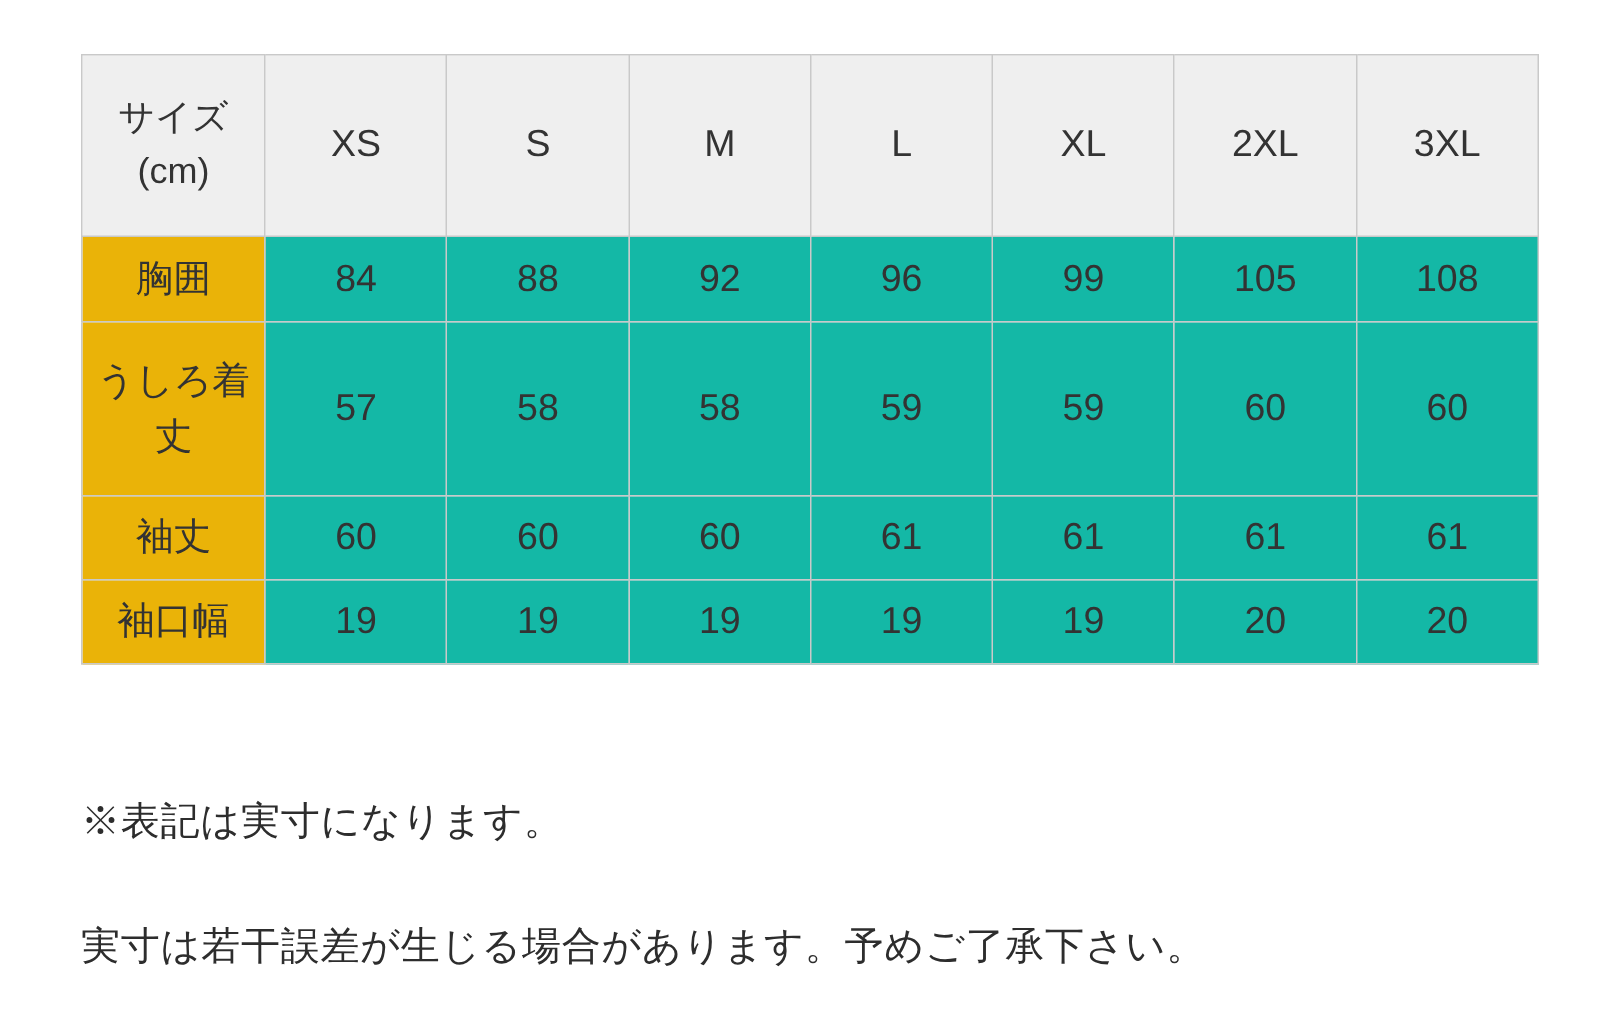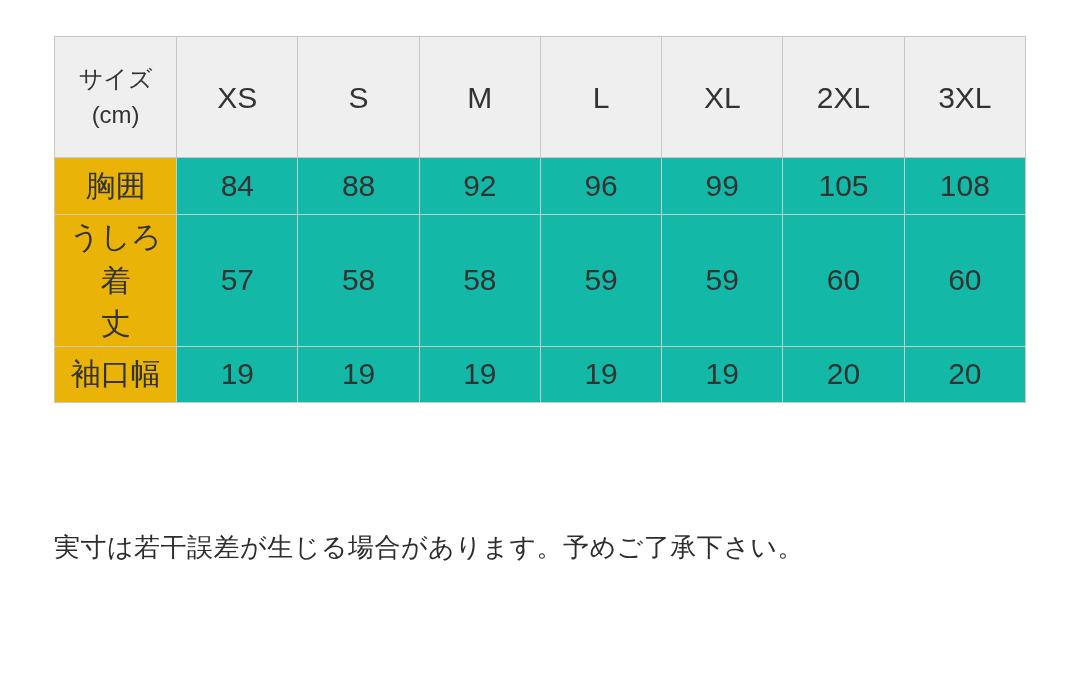--- a/index.html
+++ b/index.html
@@ -32,21 +32,21 @@
     table-layout: fixed;
     background: #ffffff;
   }
   table.size-table td,
   table.size-table th {
     border: 1px solid #c9c9c9;
     text-align: center;
     vertical-align: middle;
     font-weight: normal;
     color: #333333;
-    font-size: 30px;
+    font-size: 25px;
     padding: 0;
   }
   col.label-col { width: 122px; }
   col.data-col  { width: 121px; }
 
   .hdr-cell {
     background: #efefef;
     height: 120px;
     font-size: 25px;
     line-height: 1.5;
@@ -136,31 +136,42 @@
             <span>丈</span>
           </td>
           <td class="data-cell">57</td>
           <td class="data-cell">58</td>
           <td class="data-cell">58</td>
           <td class="data-cell">59</td>
           <td class="data-cell">59</td>
           <td class="data-cell">60</td>
           <td class="data-cell">60</td>
         </tr>
+        <tr class="r-sleeve">
+          <td class="row-label">袖丈</td>
+          <td class="data-cell">60</td>
+          <td class="data-cell">60</td>
+          <td class="data-cell">60</td>
+          <td class="data-cell">61</td>
+          <td class="data-cell">61</td>
+          <td class="data-cell">61</td>
+          <td class="data-cell">61</td>
+        </tr>
         <tr class="r-cuff">
           <td class="row-label">袖口幅</td>
           <td class="data-cell">19</td>
           <td class="data-cell">19</td>
           <td class="data-cell">19</td>
           <td class="data-cell">19</td>
           <td class="data-cell">19</td>
           <td class="data-cell">20</td>
           <td class="data-cell">20</td>
         </tr>
       </tbody>
     </table>
   </div>
 
   <div class="notes">
+    <div class="note-line first">※表記は実寸になります。</div>
     <div class="note-line">実寸は若干誤差が生じる場合があります。予めご了承下さい。</div>
   </div>
 
 </div>
 
 </body></html>

